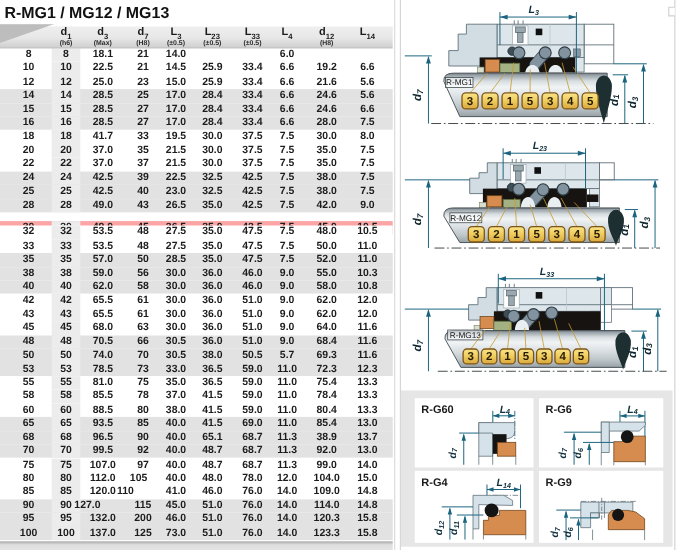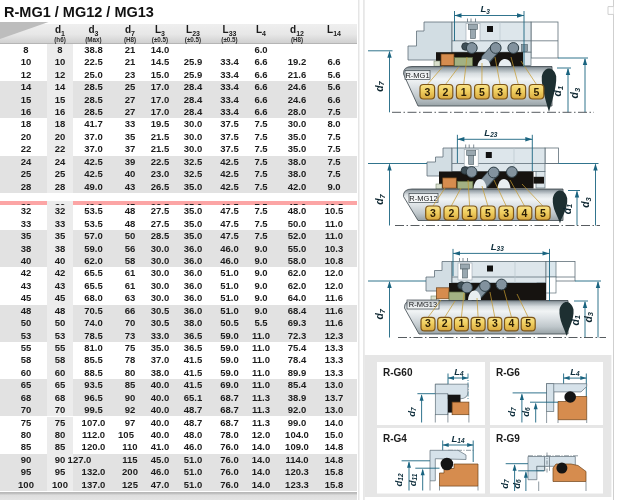--- a/index.html
+++ b/index.html
@@ -12,21 +12,21 @@
 .row { position:absolute; left:0; width:357px; height:12.42px; }
 .row span { position:absolute; top:0; height:12.42px; line-height:12.6px; text-align:center; font-size:9.5px; font-weight:bold; color:#1c1c1c; }
 .c1 { background:#ececec; }
 #botband { position:absolute; left:0; top:492.2px; width:357px; height:7.8px; background:linear-gradient(180deg,#b9b9b9 0%,#b9b9b9 14%,#dedede 40%,#e4e4e4 100%); }
 </style></head>
 <body>
 <div id="tbl">
 <div class="row" style="top:43.90px;background:#ffffff">
       <span class="cl" style="left:8px;width:36px">8</span>
       <span class="c1" style="left:47px;width:26px">8</span>
-      <span class="cc" style="left:76px;width:35px">38.8</span>
+      <span class="cc" style="left:76px;width:35px">18.1</span>
       <span class="cc" style="left:112px;width:36px">21</span>
       <span class="cc" style="left:146px;width:28px">14.0</span>
       <span class="cc" style="left:176px;width:34px"></span>
       <span class="cc" style="left:212px;width:35px"></span>
       <span class="cc" style="left:246px;width:30px">6.0</span>
       <span class="cc" style="left:278px;width:38px"></span>
       <span class="cc" style="left:318px;width:32px"></span>
     </div>
 <div class="row" style="top:56.32px;background:#ffffff">
       <span class="cl" style="left:8px;width:36px">10</span>
@@ -281,21 +281,21 @@
       <span class="cc" style="left:318px;width:32px">11.6</span>
     </div>
 <div class="row" style="top:317.14px;background:#e2e2e2">
       <span class="cl" style="left:8px;width:36px">50</span>
       <span class="c1" style="left:47px;width:26px">50</span>
       <span class="cc" style="left:76px;width:35px">74.0</span>
       <span class="cc" style="left:112px;width:36px">70</span>
       <span class="cc" style="left:146px;width:28px">30.5</span>
       <span class="cc" style="left:176px;width:34px">38.0</span>
       <span class="cc" style="left:212px;width:35px">50.5</span>
-      <span class="cc" style="left:246px;width:30px">5.5</span>
+      <span class="cc" style="left:246px;width:30px">5.7</span>
       <span class="cc" style="left:278px;width:38px">69.3</span>
       <span class="cc" style="left:318px;width:32px">11.6</span>
     </div>
 <div class="row" style="top:329.56px;background:#e2e2e2">
       <span class="cl" style="left:8px;width:36px">53</span>
       <span class="c1" style="left:47px;width:26px">53</span>
       <span class="cc" style="left:76px;width:35px">78.5</span>
       <span class="cc" style="left:112px;width:36px">73</span>
       <span class="cc" style="left:146px;width:28px">33.0</span>
       <span class="cc" style="left:176px;width:34px">36.5</span>
@@ -330,21 +330,21 @@
     </div>
 <div class="row" style="top:366.82px;background:#ffffff">
       <span class="cl" style="left:8px;width:36px">60</span>
       <span class="c1" style="left:47px;width:26px">60</span>
       <span class="cc" style="left:76px;width:35px">88.5</span>
       <span class="cc" style="left:112px;width:36px">80</span>
       <span class="cc" style="left:146px;width:28px">38.0</span>
       <span class="cc" style="left:176px;width:34px">41.5</span>
       <span class="cc" style="left:212px;width:35px">59.0</span>
       <span class="cc" style="left:246px;width:30px">11.0</span>
-      <span class="cc" style="left:278px;width:38px">89.9</span>
+      <span class="cc" style="left:278px;width:38px">80.4</span>
       <span class="cc" style="left:318px;width:32px">13.3</span>
     </div>
 <div class="row" style="top:379.24px;background:#e2e2e2">
       <span class="cl" style="left:8px;width:36px">65</span>
       <span class="c1" style="left:47px;width:26px">65</span>
       <span class="cc" style="left:76px;width:35px">93.5</span>
       <span class="cc" style="left:112px;width:36px">85</span>
       <span class="cc" style="left:146px;width:28px">40.0</span>
       <span class="cc" style="left:176px;width:34px">41.5</span>
       <span class="cc" style="left:212px;width:35px">69.0</span>
@@ -397,21 +397,21 @@
       <span class="cc" style="left:176px;width:34px">48.0</span>
       <span class="cc" style="left:212px;width:35px">78.0</span>
       <span class="cc" style="left:246px;width:30px">12.0</span>
       <span class="cc" style="left:278px;width:38px">104.0</span>
       <span class="cc" style="left:318px;width:32px">15.0</span>
     </div>
 <div class="row" style="top:441.34px;background:#ffffff">
       <span class="cl" style="left:8px;width:36px">85</span>
       <span class="c1" style="left:47px;width:26px">85</span>
       <span class="cc" style="left:76px;width:35px">120.0</span>
-      <span class="cc" style="left:112px;width:36px">110</span>
+      <span class="cc" style="left:96px;width:36px">110</span>
       <span class="cc" style="left:146px;width:28px">41.0</span>
       <span class="cc" style="left:176px;width:34px">46.0</span>
       <span class="cc" style="left:212px;width:35px">76.0</span>
       <span class="cc" style="left:246px;width:30px">14.0</span>
       <span class="cc" style="left:278px;width:38px">109.0</span>
       <span class="cc" style="left:318px;width:32px">14.8</span>
     </div>
 <div class="row" style="top:453.76px;background:#e2e2e2">
       <span class="cl" style="left:8px;width:36px">90</span>
       <span class="c1" style="left:47px;width:26px">90</span>
@@ -434,21 +434,21 @@
       <span class="cc" style="left:212px;width:35px">76.0</span>
       <span class="cc" style="left:246px;width:30px">14.0</span>
       <span class="cc" style="left:278px;width:38px">120.3</span>
       <span class="cc" style="left:318px;width:32px">15.8</span>
     </div>
 <div class="row" style="top:478.60px;background:#e2e2e2">
       <span class="cl" style="left:8px;width:36px">100</span>
       <span class="c1" style="left:47px;width:26px">100</span>
       <span class="cc" style="left:76px;width:35px">137.0</span>
       <span class="cc" style="left:112px;width:36px">125</span>
-      <span class="cc" style="left:146px;width:28px">47.0</span>
+      <span class="cc" style="left:146px;width:28px">73.0</span>
       <span class="cc" style="left:176px;width:34px">51.0</span>
       <span class="cc" style="left:212px;width:35px">76.0</span>
       <span class="cc" style="left:246px;width:30px">14.0</span>
       <span class="cc" style="left:278px;width:38px">123.3</span>
       <span class="cc" style="left:318px;width:32px">15.8</span>
     </div>
 <div id="hdr">
       <div id="hdrdiag"></div>
       <span class="h1" style="left:42.0px;width:36px">d<sub>1</sub></span>
       <span class="h2" style="left:42.0px;width:36px">(h6)</span>

